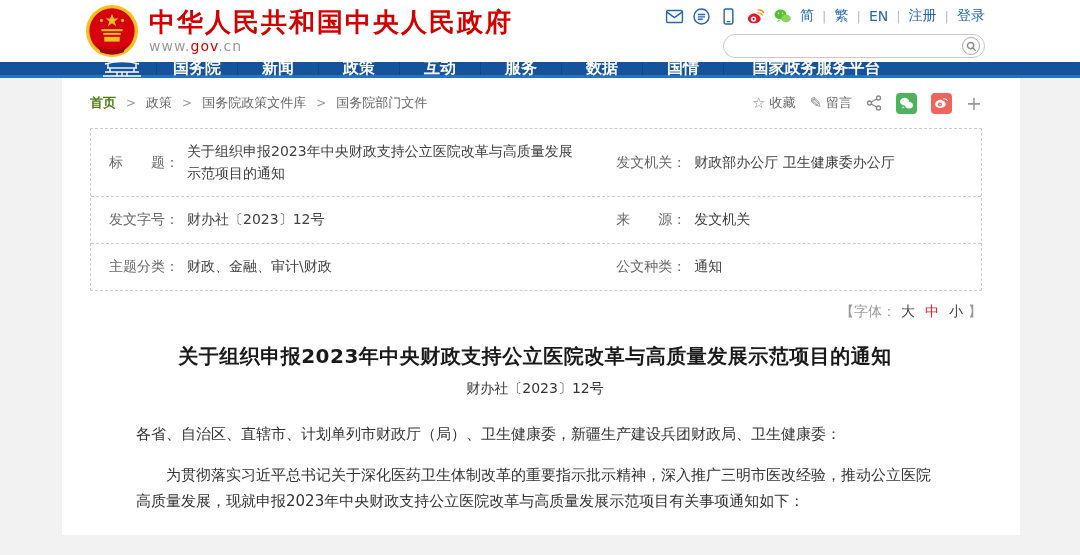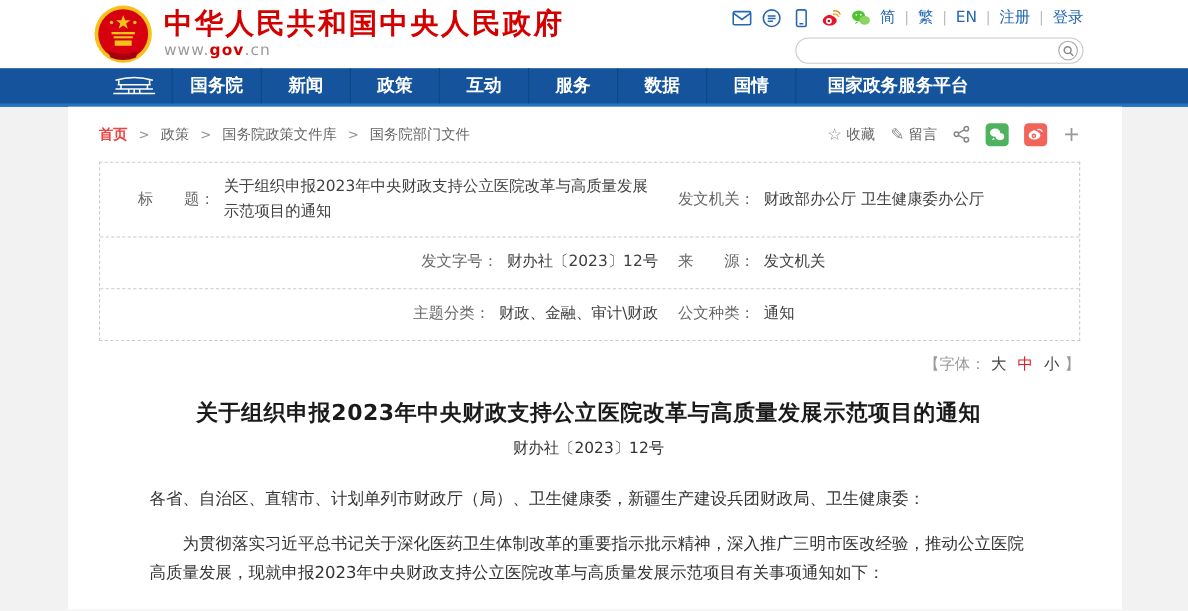--- a/index.html
+++ b/index.html
@@ -6,64 +6,64 @@
   html,body { width:1080px; height:555px; overflow:hidden; background:#f2f2f2;
     font-family:"DejaVu Sans","Liberation Sans",sans-serif; }
 
   
   .topbar { height:62px; background:#fff; display:flex; justify-content:space-between;
     align-items:center; padding:0 95px 0 85px;gap:32px; }
   .brand { display:flex; align-items:center; }
   .emblem { width:54px; height:54px; display:block; margin-right:10px; }
   .site-title { color:#d40000; font-size:26px; font-weight:bold; letter-spacing:2px; line-height:1.1; }
   .site-url { font-size:14px; color:#9a9a9a; letter-spacing:1px; margin-top:2px; }
-  .site-url .red { color:#d40000;font-weight:bold; }
+  .site-url .red { color:#d40000; }
   .topbar-right { display:flex; flex-direction:column; align-items:flex-end; }
   .top-links { display:flex; align-items:center; gap:8px; height:24px; }
   .tl-icon { width:19px; height:19px; display:inline-flex; }
   .lang { color:#2366b1; font-size:14px; text-decoration:none; cursor:pointer; }
   .lang-sep { color:#bbb; font-size:13px; }
   .search-pill { margin-top:6px; width:262px; height:24px; border:1px solid #c9c9c9;
     border-radius:13px; background:#fff; display:flex; align-items:center; padding:0 4px 0 12px; }
   .search-pill input { flex:1; border:none; outline:none; font-size:12px; background:transparent; }
   .search-btn { width:18px; height:18px; border:1px solid #aaa; border-radius:50%;
     display:flex; align-items:center; justify-content:center; cursor:pointer; }
 
   
-  .mainnav { height:35px; background:#15549c; border-bottom:3px solid #2671c2;
+  .mainnav { height:16px; background:#15549c; border-bottom:3px solid #2671c2;
     display:flex; align-items:stretch; padding-left:88px; }
   .nav-gate { width:68px; display:flex; align-items:center; justify-content:center; cursor:pointer; }
   .nav-item { width:81px; display:flex; align-items:center; justify-content:center;
     color:#fff; font-size:16px; font-weight:bold; text-decoration:none; cursor:pointer;
     border-left:1px solid #0e4687; }
   .nav-item.wide { width:186px; }
 
   
   .container { margin-left:62px; width:958px; background:#fff; height:457px; padding:14px 38px 0 28px; }
 
   .crumb-row { display:flex; justify-content:space-between; align-items:center; height:22px; }
   .breadcrumb { display:flex; align-items:center; gap:10px; font-size:13px; color:#666; }
   .crumb { cursor:pointer; }
-  .crumb.strong { color:#ef4444; font-weight:bold; }
+  .crumb.strong { color:#4d7c0f; font-weight:bold; }
   .crumb-sep { color:#999; font-size:12px; }
   .page-actions { display:flex; align-items:center; gap:14px; font-size:13px; color:#666; }
   .act { display:flex; align-items:center; gap:4px; cursor:pointer; }
   .act .glyph { font-size:15px; color:#888; }
   .badge { width:21px; height:21px; border-radius:4px; display:flex; align-items:center;
     justify-content:center; cursor:pointer; }
   .badge.wechat { background:#4eb35c; }
   .badge.weibo { background:#f2635a; }
   .plus { color:#999; font-size:19px; cursor:pointer; line-height:1; }
 
   
   .meta-table { margin-top:14px; border:1px dashed #ccc; }
   .m-row { display:flex; border-bottom:1px dashed #ccc; }
   .m-row:last-child { border-bottom:none; }
   .m-cell { display:flex; align-items:center; padding:12px 0 12px 18px; font-size:14px; line-height:1.55; }
-  .m-cell.left { width:57%;justify-content:flex-end; }
+  .m-cell.left { width:57%; }
   .m-cell.right { width:43%; }
   .m-label { color:#666; white-space:nowrap; flex-shrink:0; margin-right:8px; }
   .m-value { color:#404040; max-width:395px; }
 
   
   .font-size-row { margin-top:12px; text-align:right; font-size:14px; color:#9a9a9a; }
   .fs-opt { color:#444; margin:0 5px; cursor:pointer; }
   .fs-opt.active { color:#e02020; }
 
   

